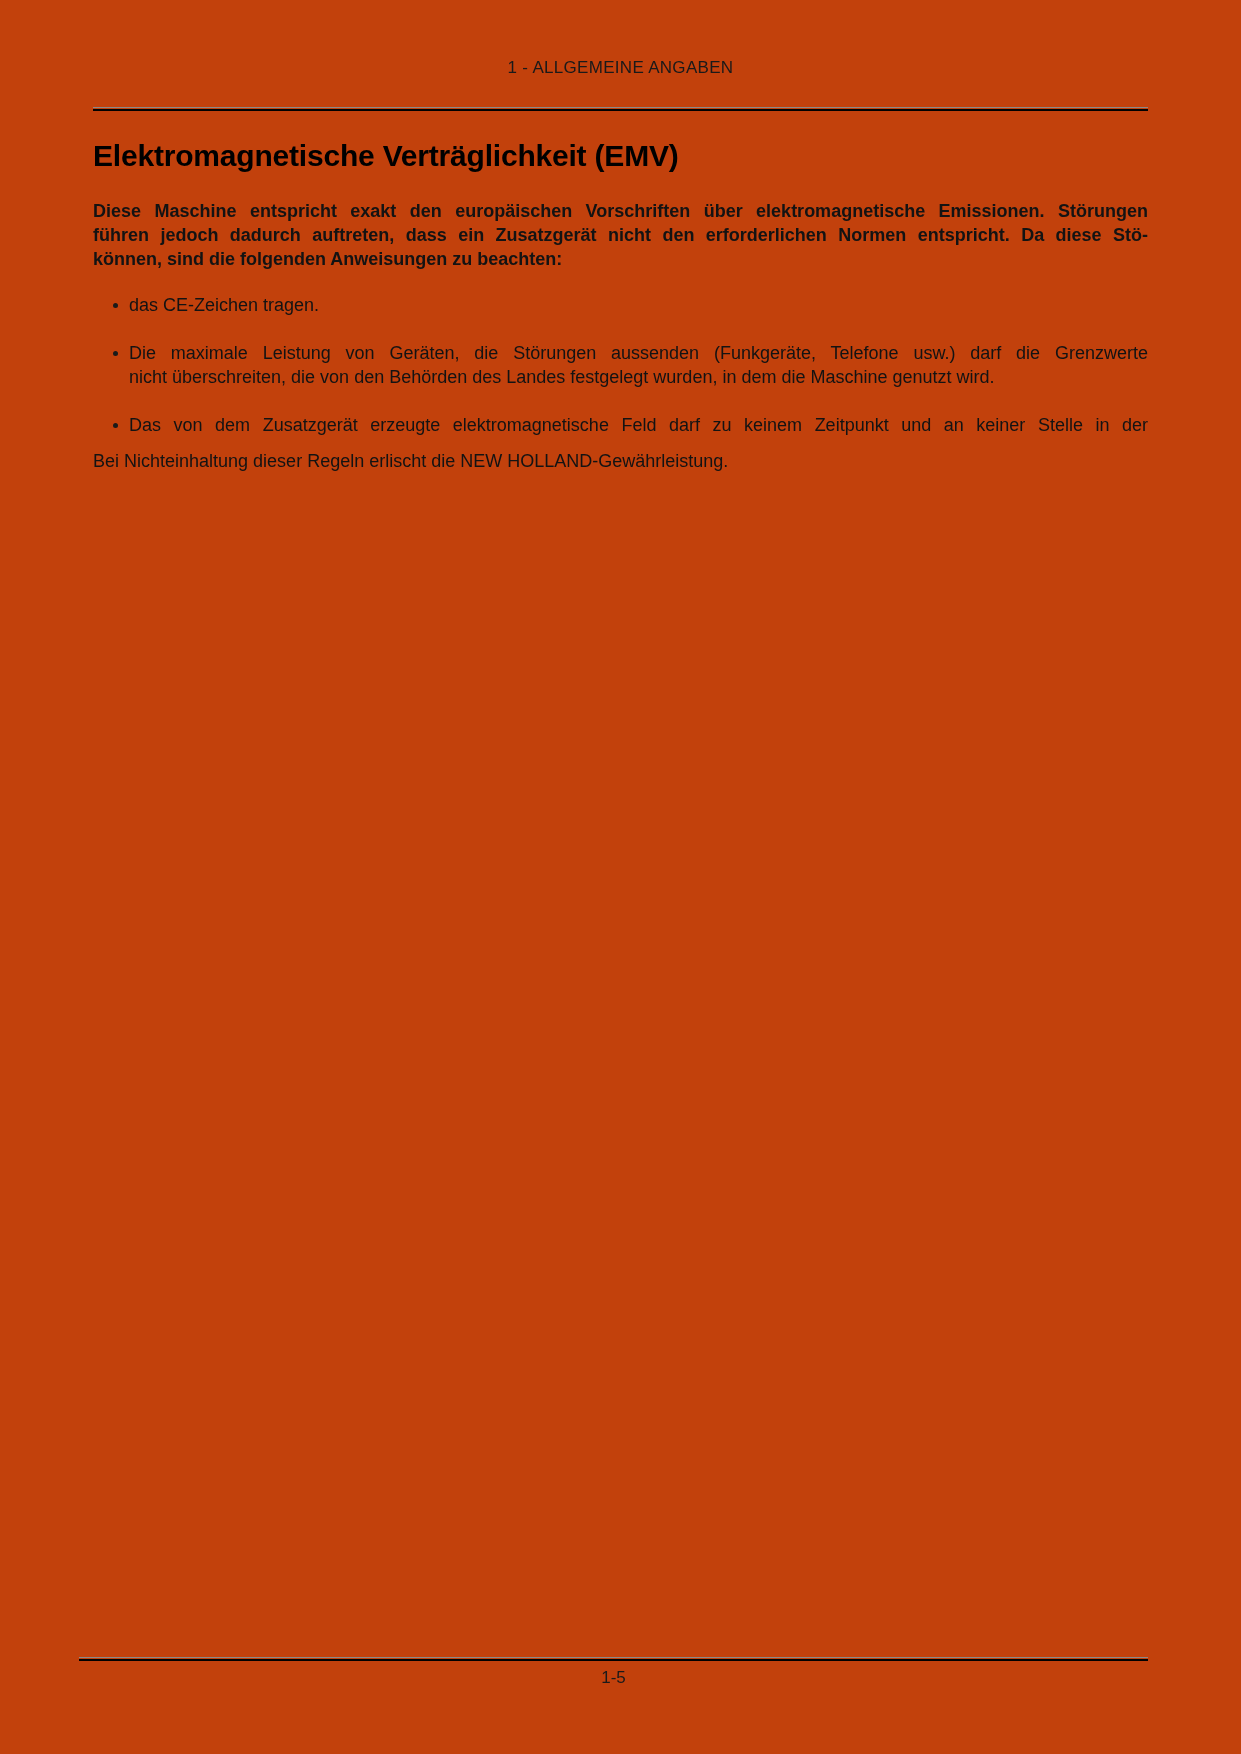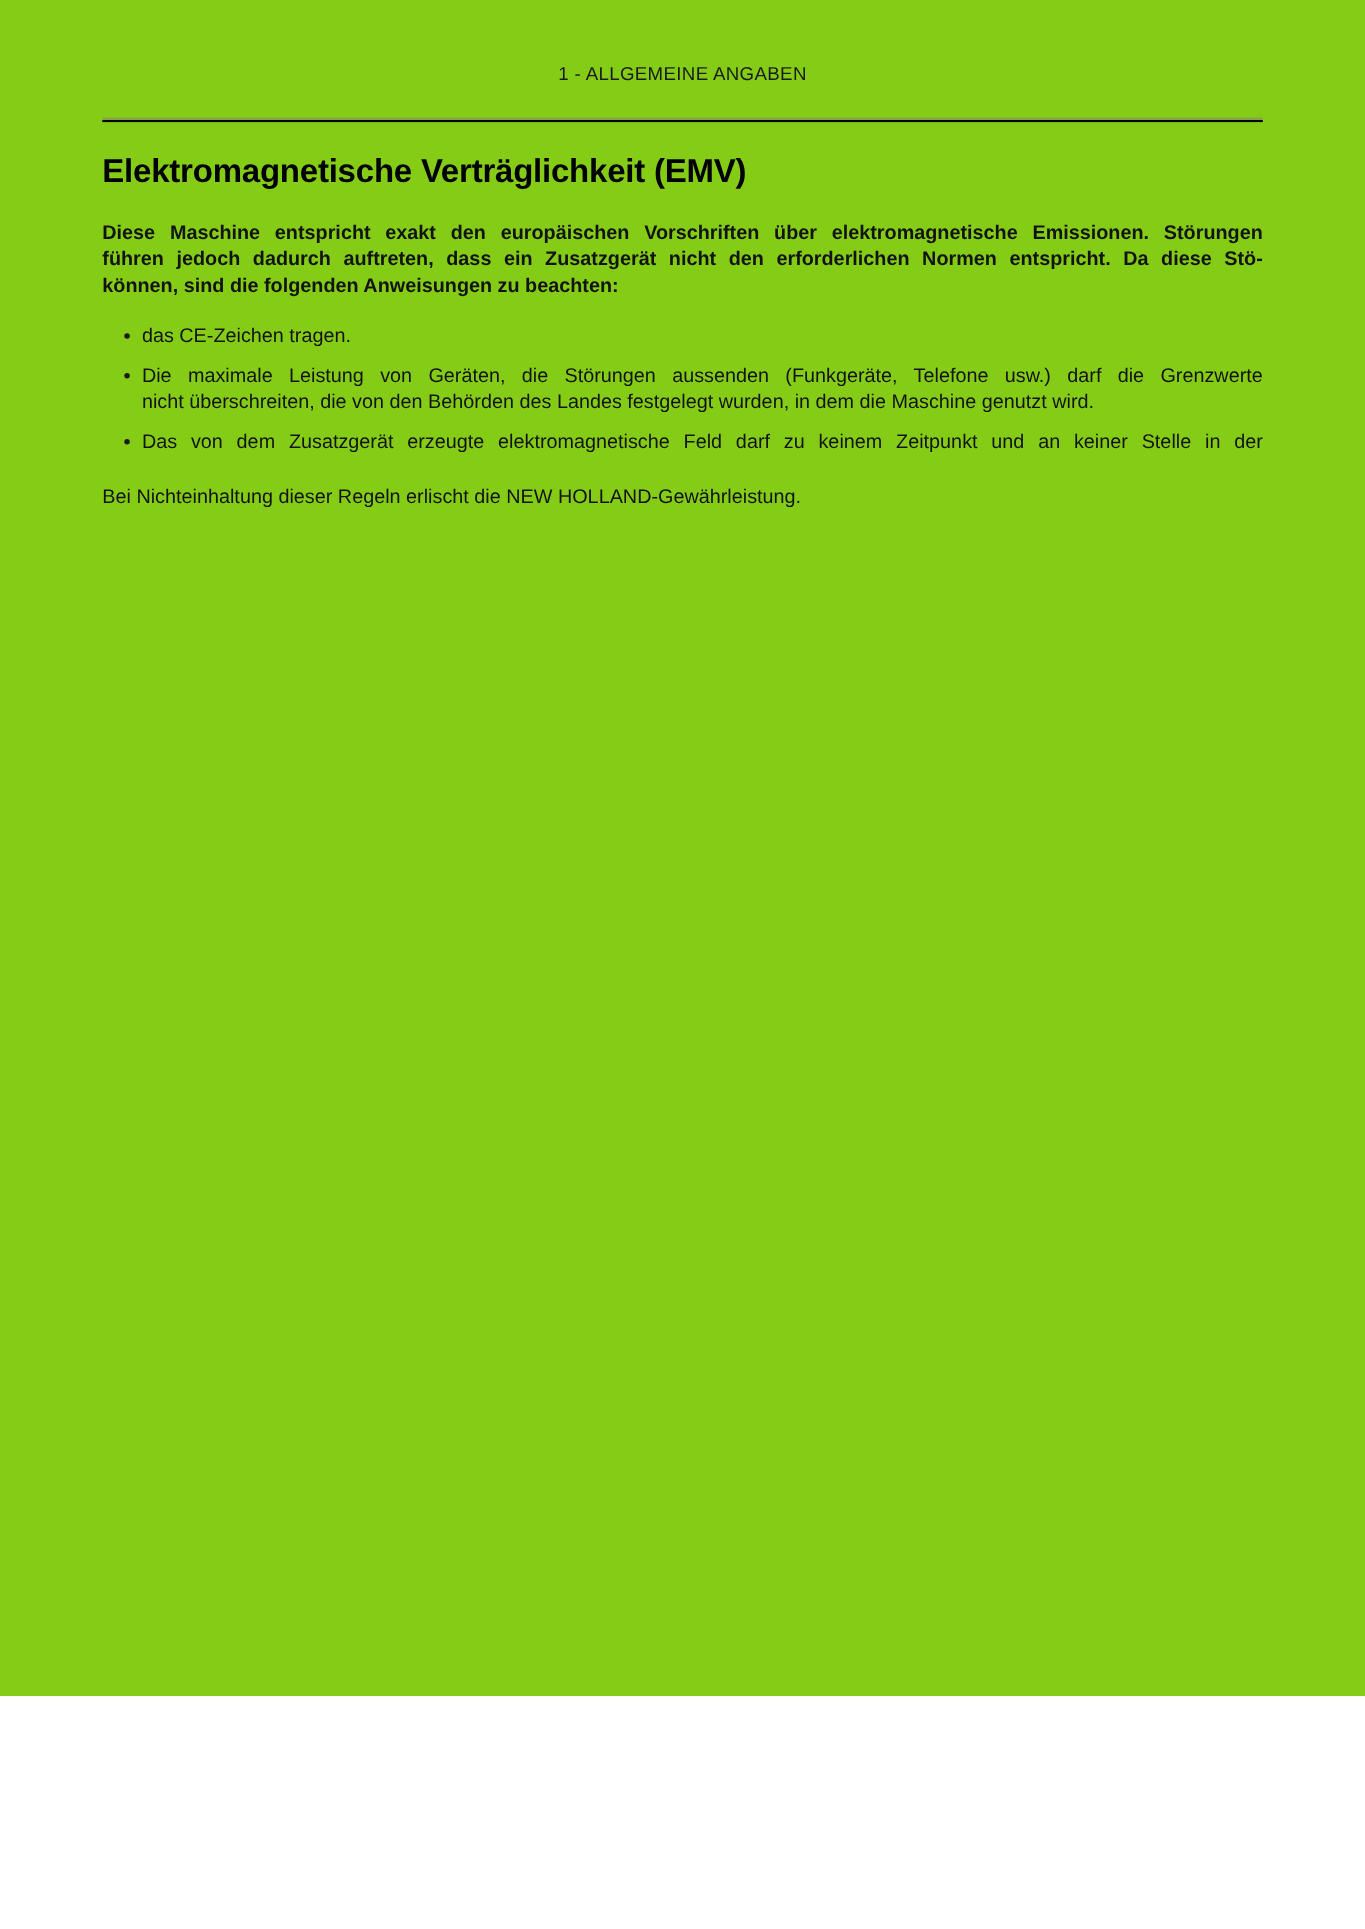--- a/index.html
+++ b/index.html
@@ -3,22 +3,22 @@
 <meta charset="utf-8">
 <style>
   html, body {
     margin: 0;
     padding: 0;
     background: #ffffff;
   }
   .page {
     position: relative;
     width: 1241px;
-    height: 1542px;
-    background: #84cc16;
+    height: 1754px;
+    background: #c2410c;
     overflow: hidden;
     font-family: "Liberation Sans", "DejaVu Sans", sans-serif;
     color: #111111;
   }
   .margins {
     position: absolute;
     left: 93px;
     right: 93px;
     top: 0;
   }
@@ -48,37 +48,37 @@
 
   .intro { margin-top: 26px; font-weight: bold; }
   .line { text-align: left; }
   .line.just {
     text-align: justify;
     text-align-last: justify;
   }
 
   .bullets { margin-top: 22px; }
   .bullet { display: flex; }
-  .bullet + .bullet { margin-top: 12px; }
+  .bullet + .bullet { margin-top: 24px; }
   .bullet-marker {
     flex: 0 0 36px;
     position: relative;
   }
   .bullet-dot {
     position: absolute;
     left: 20px;
     top: 10px;
     width: 5px;
     height: 5px;
     border-radius: 50%;
     background: #1a1a1a;
   }
   .bullet-body { flex: 1 1 auto; min-width: 0; }
 
-  .closing { margin: 26px 0 0 0; }
+  .closing { margin: 12px 0 0 0; }
 
   .footer {
     position: absolute;
     left: 79px;
     right: 93px;
     top: 1657px;
   }
   .page-number {
     margin-top: 7px;
     text-align: center;

